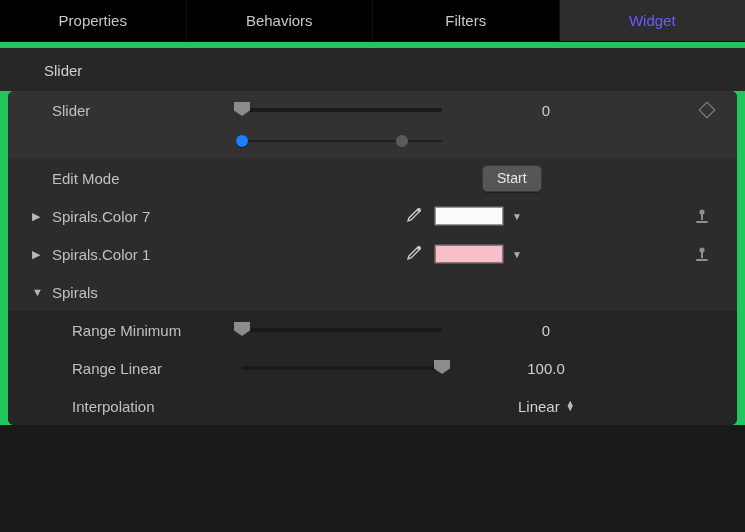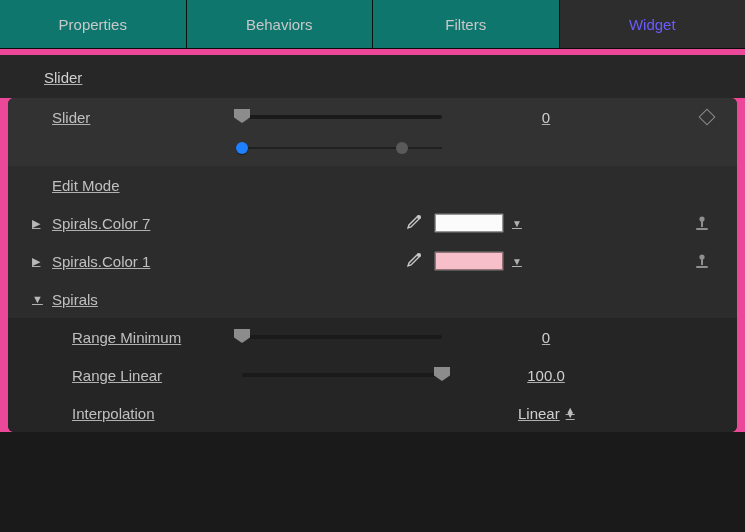--- a/index.html
+++ b/index.html
@@ -10,22 +10,22 @@
     color: #b0b0b0;
     width: 745px;
     height: 532px;
     overflow: hidden;
     user-select: none;
   }
 
   
   .tabbar {
     display: flex;
-    height: 49px;
-    background: #0f766e;
+    height: 42px;
+    background: #000000;
     border-bottom: 1px solid #0a0a0a;
   }
   .tab {
     flex: 1;
     display: flex;
     align-items: center;
     justify-content: center;
     font-size: 15px;
     color: #c8c8c8;
     border-right: 1px solid #0f0f0f;
@@ -33,23 +33,22 @@
   }
   .tab:last-child { border-right: none; }
   .tab.active {
     background: #2d2d2d;
     color: #6b5cff;
     font-weight: 400;
   }
 
   
   .panel {
-    background: #ec4899;
+    background: #22c55e;
     padding-top: 6px;
-    text-decoration: underline;
   }
   .panel-inner {
     margin: 0 8px 8px 8px;
     border-radius: 6px;
     background: #2b2b2b;
     overflow: hidden;
   }
   .section-title {
     padding: 14px 0 12px 44px;
     color: #d0d0d0;
@@ -253,20 +252,23 @@
           <div class="dot blue" style="left:0%"></div>
           <div class="dot grey" style="left:80%"></div>
         </div>
       </div>
       <div class="tail"></div>
     </div>
 
     <div class="row darker">
       <div class="disclosure"></div>
       <div class="label-col">Edit Mode</div>
+      <div class="control-col">
+        <button class="start-btn">Start</button>
+      </div>
       <div class="tail"></div>
     </div>
 
     <div class="row darker">
       <div class="disclosure">▶</div>
       <div class="label-col">Spirals.Color 7</div>
       <div class="control-col">
         <span class="eyedrop">
           <svg class="icon-svg" width="20" height="20" viewBox="0 0 20 20">
             <path d="M15 3 L17 5 L8 14 L5 15 L6 12 Z" fill="none" stroke="#c8c8c8" stroke-width="1.4"></path>

